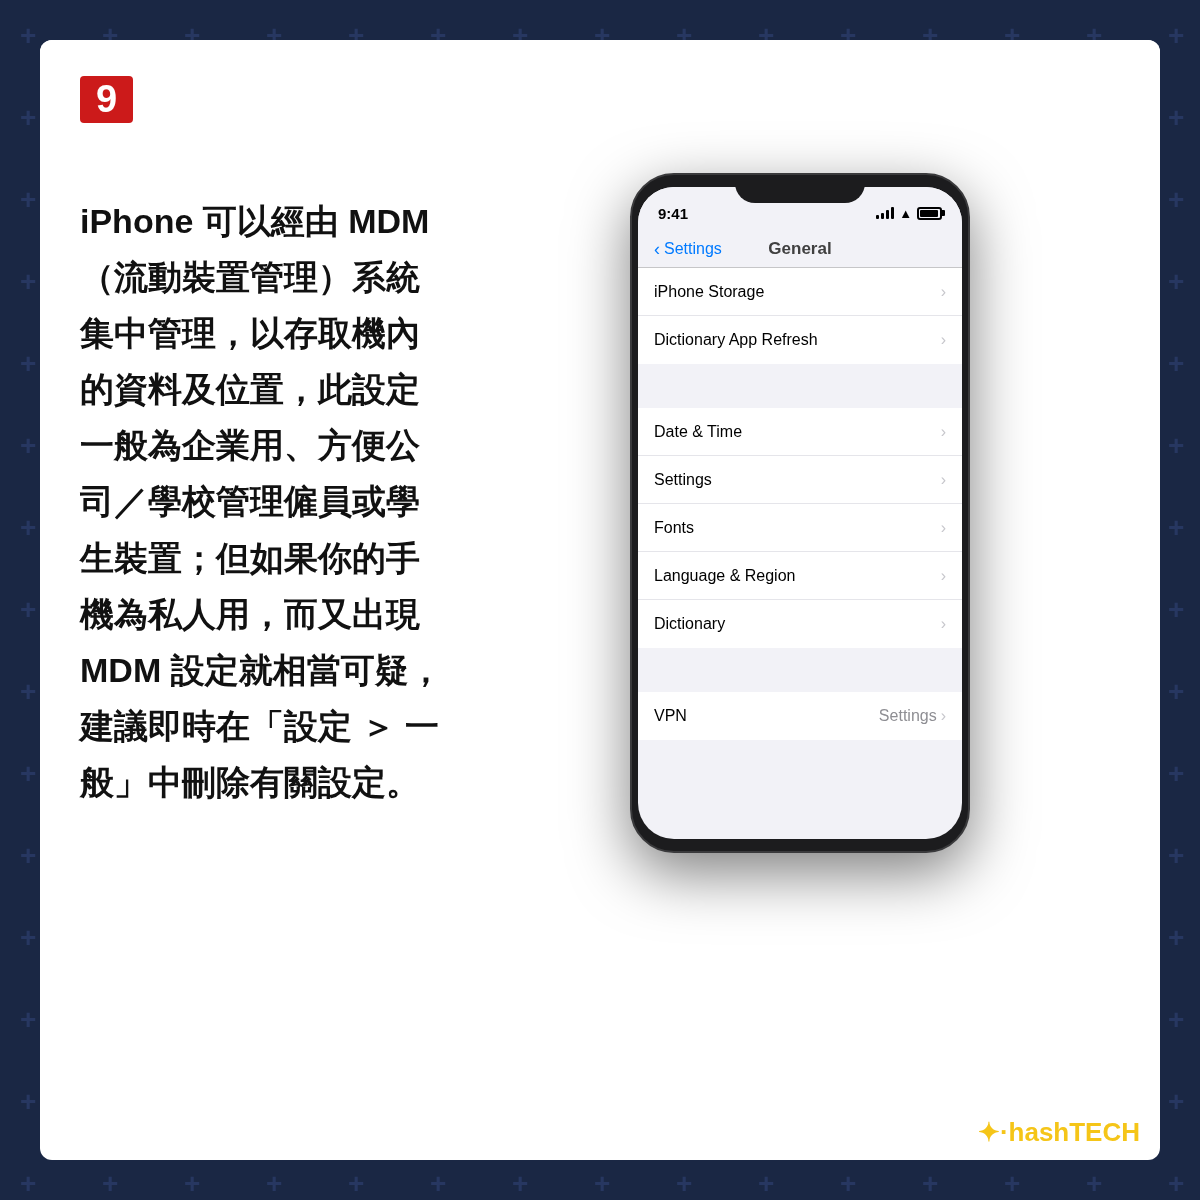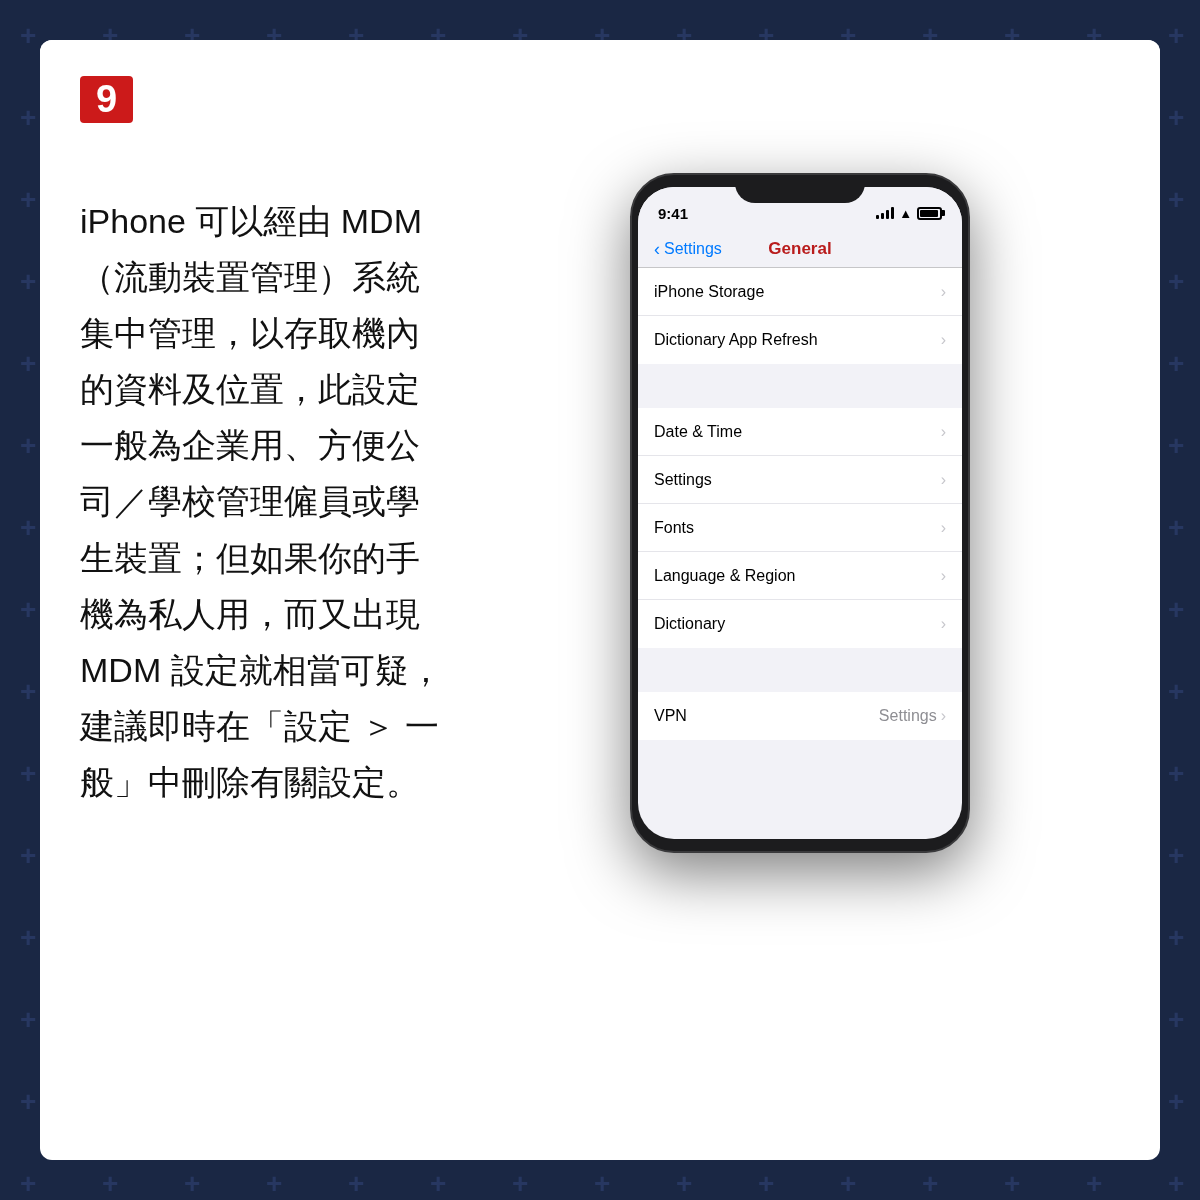--- a/index.html
+++ b/index.html
@@ -72,21 +72,21 @@
       height: calc(100% - 120px);
     }
 
     
     .left-text {
       flex: 0 0 370px;
       font-size: 34px;
       line-height: 1.65;
       color: #111111;
       font-family: 'Arial', sans-serif;
-      font-weight: 400;
+      font-weight: 700;
       padding-top: 30px;
     }
 
     
     .phone-container {
       flex: 1;
       display: flex;
       justify-content: center;
       align-items: flex-start;
       padding-top: 10px;
@@ -222,21 +222,21 @@
     }
 
     .nav-back-chevron {
       font-size: 18px;
       color: #007aff;
     }
 
     .nav-title {
       font-size: 17px;
       font-weight: 600;
-      color: #b91c1c;
+      color: #404040;
     }
 
     
     .settings-list {
       background: #f2f2f7;
       flex: 1;
       overflow: hidden;
     }
 
     .settings-group-white {
@@ -648,14 +648,19 @@
               </div>
             </div>
 
           </div>
         </div>
       </div>
     </div>
 
   </div>
 
+  <div class="brand-bar">
+    <span class="brand-text">
+      <span style="color:#f5c518;">✦</span><span>·hashTECH</span>
+    </span>
+  </div>
 
 </div>
 
 </body></html>

